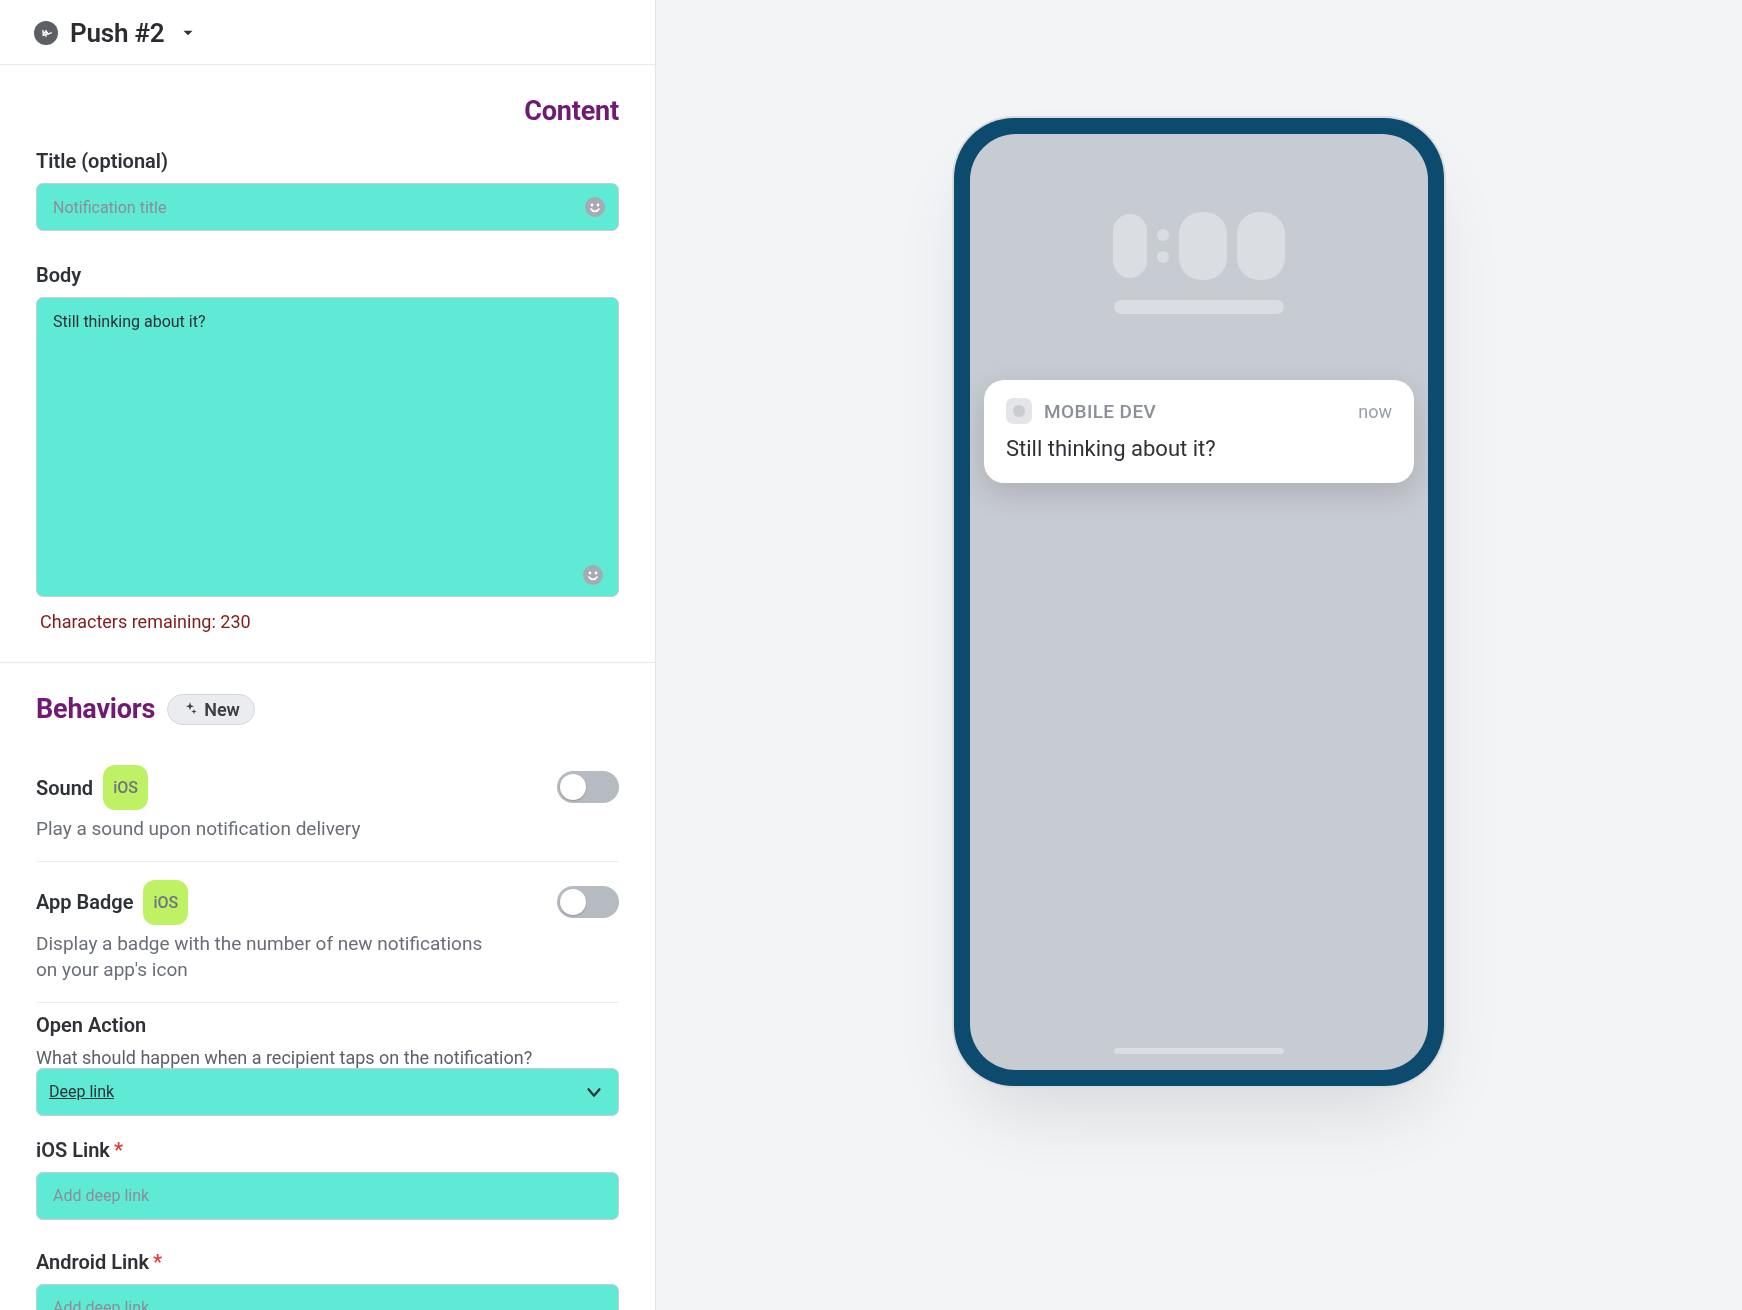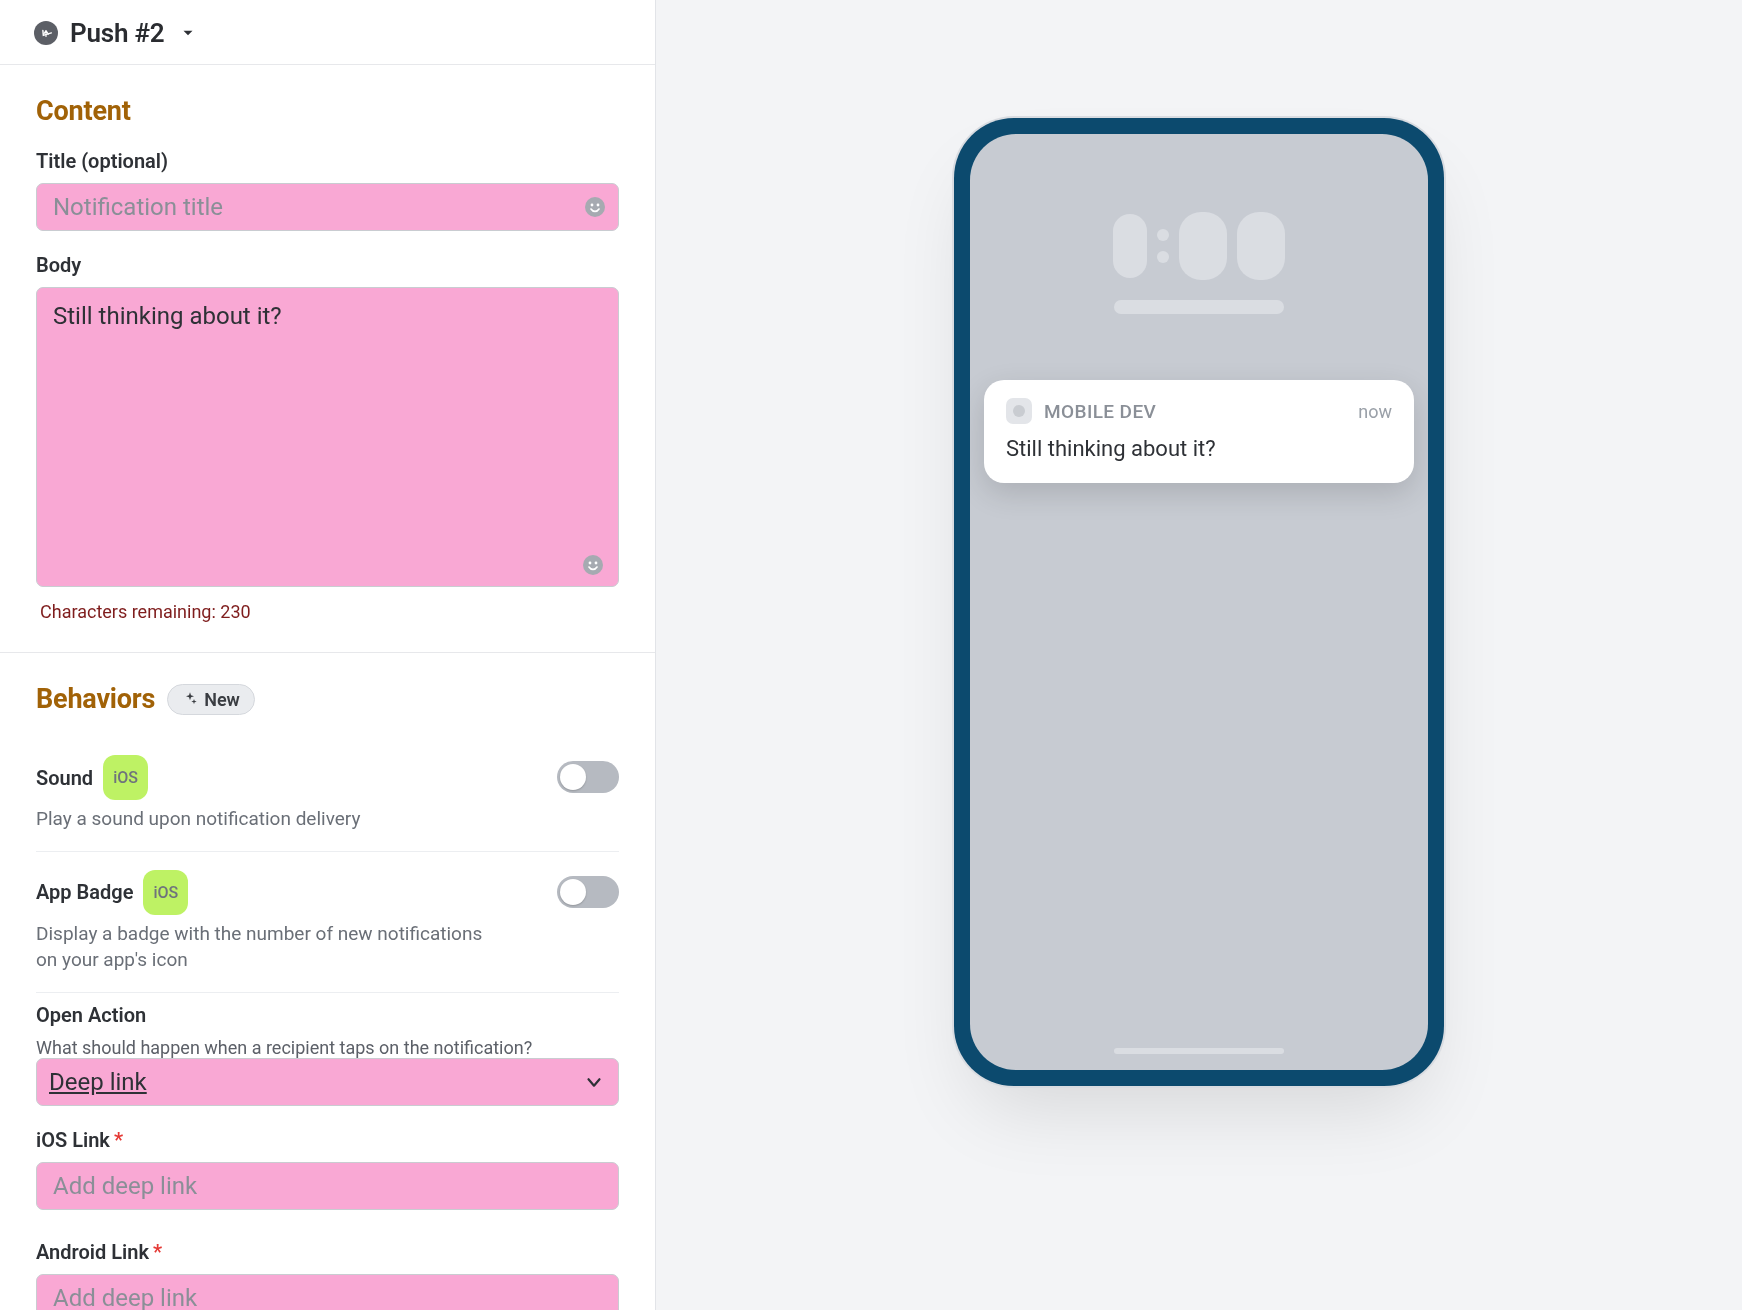--- a/index.html
+++ b/index.html
@@ -8,31 +8,31 @@
 .left { width: 656px; flex-shrink: 0; border-right: 1px solid #e2e4e8; display: flex; flex-direction: column; background: #fff; border-bottom-left-radius: 18px; overflow: hidden; }
 .right { flex: 1; background: #f3f4f6; position: relative; }
 
 .header { display: flex; align-items: center; gap: 12px; padding: 18px 30px 16px 34px; border-bottom: 1px solid #e7e8eb; }
 .header-icon { width: 24px; height: 24px; border-radius: 50%; background: #5c5f66; display:flex; align-items:center; justify-content:center; }
 .header-icon svg { width: 14px; height: 14px; }
 .header-title { font-size: 26px; font-weight: 600; color: #2a2c30; letter-spacing: -0.2px; }
 .header-caret { margin-left: 2px; }
 
 .section { padding: 30px 36px 30px 36px; border-bottom: 1px solid #e7e8eb; }
-.section-title { font-size: 27px; font-weight: 700; color: #a16207; margin-bottom: 22px; letter-spacing: -0.2px; }
-
-.field { margin-bottom: 22px; }
+.section-title { font-size: 27px; font-weight: 700; color: #701a75; margin-bottom: 22px; letter-spacing: -0.2px; text-align: right; }
+
+.field { margin-bottom: 32px; }
 .field-label { font-size: 20px; font-weight: 600; color: #2e3136; margin-bottom: 10px; display: block; }
 .field-help { font-size: 18px; color: #5c6068; margin-top: 4px; }
 .req { color: #e53935; margin-left: 4px; font-weight: 700; }
 
 .input-wrap { position: relative; }
 .text-input, .textarea, .select {
   width: 100%; border: 1px solid #c9ccd1; border-radius: 7px;
-  background: #f9a8d4; font-size: 24px; color: #2e3136;
+  background: #5eead4; font-size: 16px; color: #2e3136;
   font-family: inherit;
 }
 .text-input { height: 48px; padding: 0 48px 0 16px; }
 .text-input::placeholder, .textarea::placeholder { color: #8a8f97; }
 .textarea { height: 300px; padding: 14px 16px; resize: none; }
 .emoji-btn { position: absolute; right: 12px; top: 50%; transform: translateY(-50%); width: 24px; height: 24px; color: #a6aab1; cursor: pointer; }
 .emoji-btn-ta { position: absolute; right: 14px; bottom: 14px; width: 24px; height: 24px; color: #a6aab1; cursor: pointer; }
 .chars { font-size: 18px; color: #7f1d1d; margin-top: 10px; padding-left: 4px; }
 
 .badge-row { display: flex; align-items: center; gap: 12px; margin-bottom: 22px; }

